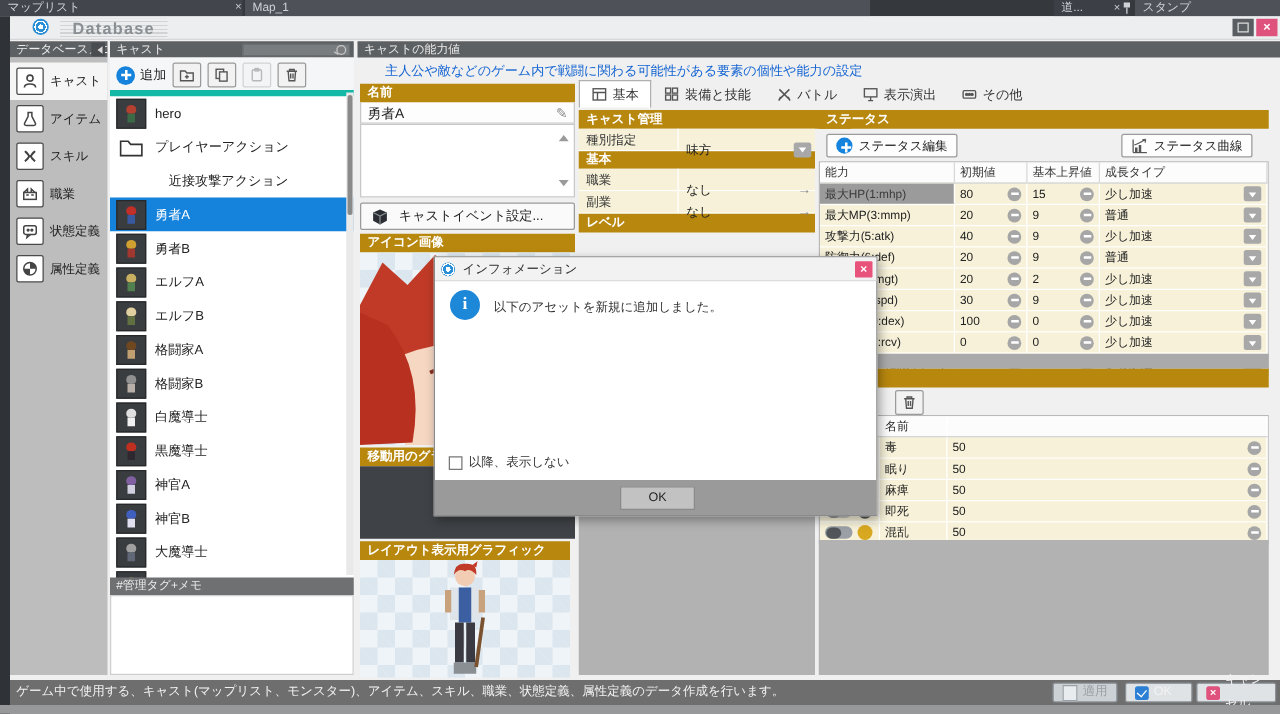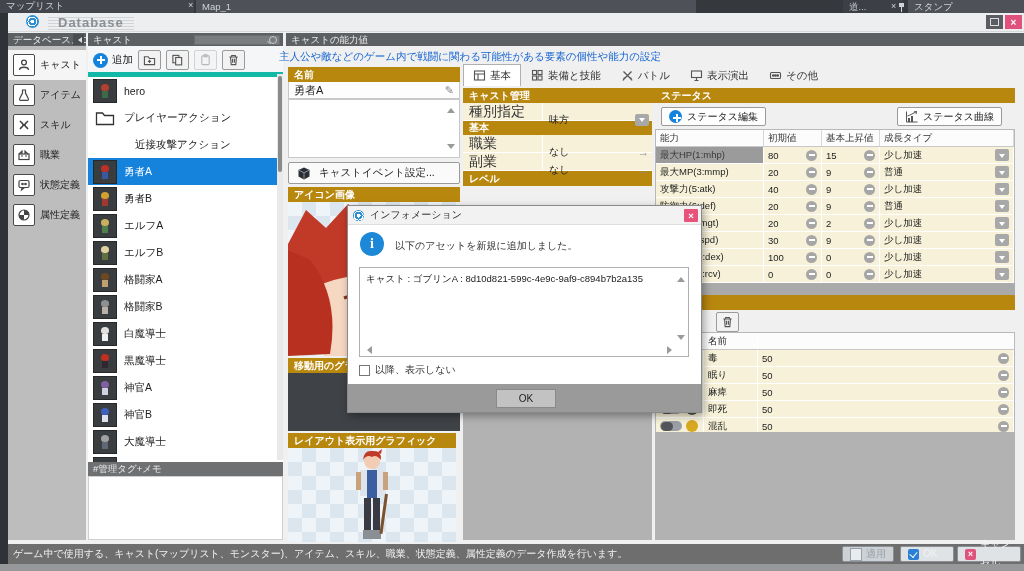--- a/index.html
+++ b/index.html
@@ -62,21 +62,21 @@
   .checker{background-color:#eef4f8;background-image:linear-gradient(45deg,#dbe6ee 25%,transparent 25%,transparent 75%,#dbe6ee 75%),linear-gradient(45deg,#dbe6ee 25%,transparent 25%,transparent 75%,#dbe6ee 75%);background-position:0 0,14px 14px;background-size:28px 28px;}
   .evbtn{display:flex;align-items:center;gap:8px;background:#fafafa;border:1px solid #9a9a9a;border-radius:2px;padding:0 8px;box-sizing:border-box;font-size:10.5px;}
   .grayarea{background:#b2b2b2;}
   .darkarea{background:#3f4246;}
   
   .tabs{display:flex;align-items:flex-end;height:22px;}
   .tab{display:flex;align-items:center;gap:4px;height:21px;padding:0 9px;font-size:10.5px;color:#333;border:1px solid transparent;border-bottom:none;}
   .tab.selected{background:#fff;border-color:#b0b0b0;}
   
   .frow{display:flex;height:17px;border-bottom:1px solid #fff;background:#f6f1d8;align-items:center;}
-  .frow .fl{width:80px;padding-left:6px;font-size:14px;color:#333;border-right:1px solid #fff;height:100%;display:flex;align-items:center;box-sizing:border-box;}
+  .frow .fl{width:80px;padding-left:6px;font-size:10px;color:#333;border-right:1px solid #fff;height:100%;display:flex;align-items:center;box-sizing:border-box;}
   .frow .fv{flex:1;display:flex;align-items:center;justify-content:space-between;padding:16px 3px 0 6px;font-size:10px;height:100%;box-sizing:border-box;}
   .dd{width:14px;height:12px;background:#a8a8a8;border-radius:2px;display:flex;align-items:center;justify-content:center;flex:none;}
   .dd::after{content:"";width:0;height:0;border:3px solid transparent;border-top:4px solid #fff;margin-top:4px;}
   .arrow{color:#8a8a8a;font-size:11px;}
   .tg{width:26px;height:11px;border-radius:6px;background:#9aa0a6;position:relative;flex:none;}
   .tg::after{content:"";position:absolute;left:1px;top:1px;width:12px;height:9px;border-radius:5px;background:#52565a;}
   
   .stdbtn{display:flex;align-items:center;gap:5px;background:#fdfdfd;border:1px solid #9a9a9a;border-radius:2px;padding:0 7px;font-size:10px;box-sizing:border-box;height:19px;}
   .mn{width:11px;height:11px;border-radius:50%;background:#a6a6a6;position:relative;flex:none;}
   .mn::after{content:"";position:absolute;left:2.5px;top:4.8px;width:6px;height:1.6px;background:#fff;}
@@ -395,21 +395,21 @@
       </div>
     </div>
   <div class="abs vscroll" style="left:277px;top:74px;width:6px;height:386px;">
     <span class="vthumb" style="top:2px;height:96px;"></span>
   </div>
   <div class="abs darkhdr" style="left:88px;top:462px;width:195px;height:14px;line-height:14px;background:#6e7072;">
     <span>#管理タグ+メモ</span>
   </div>
   <div class="abs" style="left:88px;top:476px;width:195px;height:64px;background:#fff;border:1px solid #cfcfcf;box-sizing:border-box;"></div>
 
-  <div class="abs desc" style="left:279px;top:50px;">主人公や敵などのゲーム内で戦闘に関わる可能性がある要素の個性や能力の設定</div>
+  <div class="abs desc" style="left:308px;top:50px;">主人公や敵などのゲーム内で戦闘に関わる可能性がある要素の個性や能力の設定</div>
 
   <div class="abs gold" style="left:288px;top:67px;width:172px;">名前</div>
   <div class="abs namefield" style="left:288px;top:82px;width:172px;height:17px;">
     <span>勇者A</span>
     <span class="pencil">✎</span>
   </div>
   <div class="abs panelbox" style="left:288px;top:99px;width:172px;height:59px;">
     <span class="tri-up abs" style="right:4px;top:4px;"></span>
     <span class="tri-dn abs" style="right:4px;bottom:4px;"></span>
   </div>
@@ -790,27 +790,20 @@
   <div class="abs dialog">
     <div class="dtitle">
       <span class="logo" style="width:11px;height:11px;"></span>
       <span>インフォメーション</span>
     </div>
     <div class="dclose">
         <span>×</span>
       </div>
     <div class="infoc abs" style="left:12px;top:26px;">i</div>
     <div class="abs" style="left:47px;top:33px;font-size:10px;color:#333;">以下のアセットを新規に追加しました。</div>
-    <div class="dtext abs" style="left:11px;top:61px;width:330px;height:90px;">
-      <span>キャスト : ゴブリンA : 8d10d821-599c-4e9c-9af9-c894b7b2a135</span>
-      <span class="tri-up abs" style="right:3px;top:5px;"></span>
-      <span class="tri-dn abs" style="right:3px;bottom:12px;"></span>
-      <span class="tri-lf abs" style="left:3px;bottom:2px;"></span>
-      <span class="tri-rt abs" style="right:12px;bottom:2px;"></span>
-    </div>
     <div class="abs" style="left:11px;top:157px;display:flex;align-items:center;gap:5px;">
       <span class="cb"></span>
       <span style="font-size:10px;color:#333;">以降、表示しない</span>
     </div>
     <div class="dfoot">
       <div class="okbtn">
           <span>OK</span>
         </div>
     </div>
   </div>

